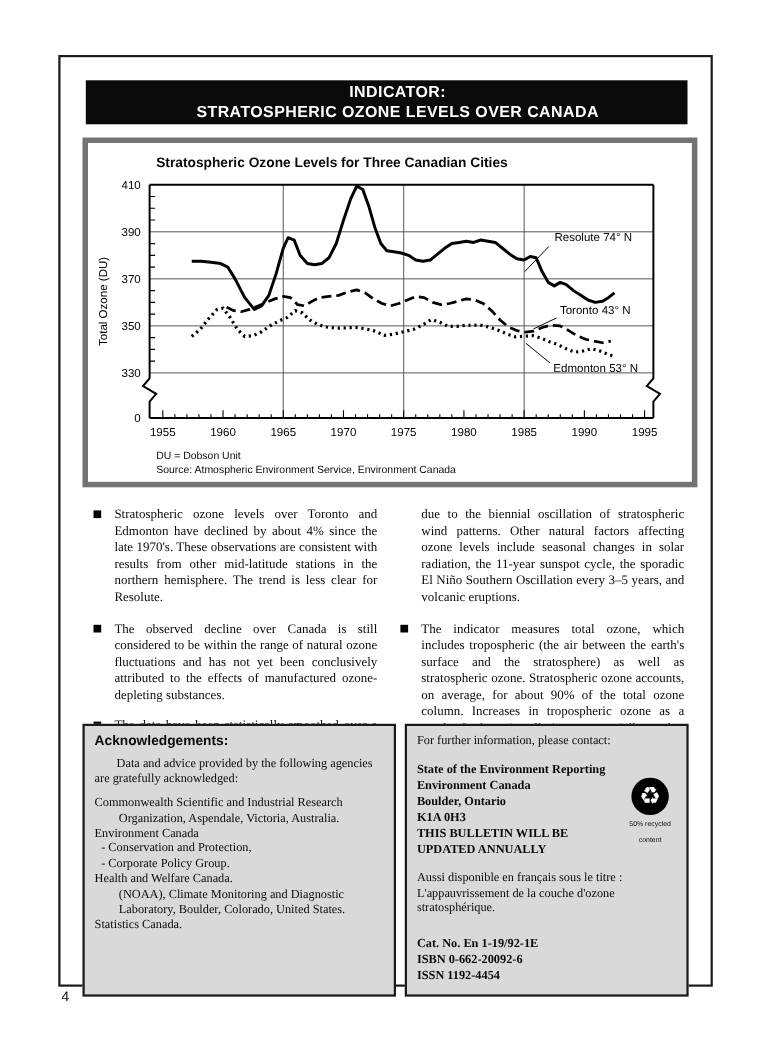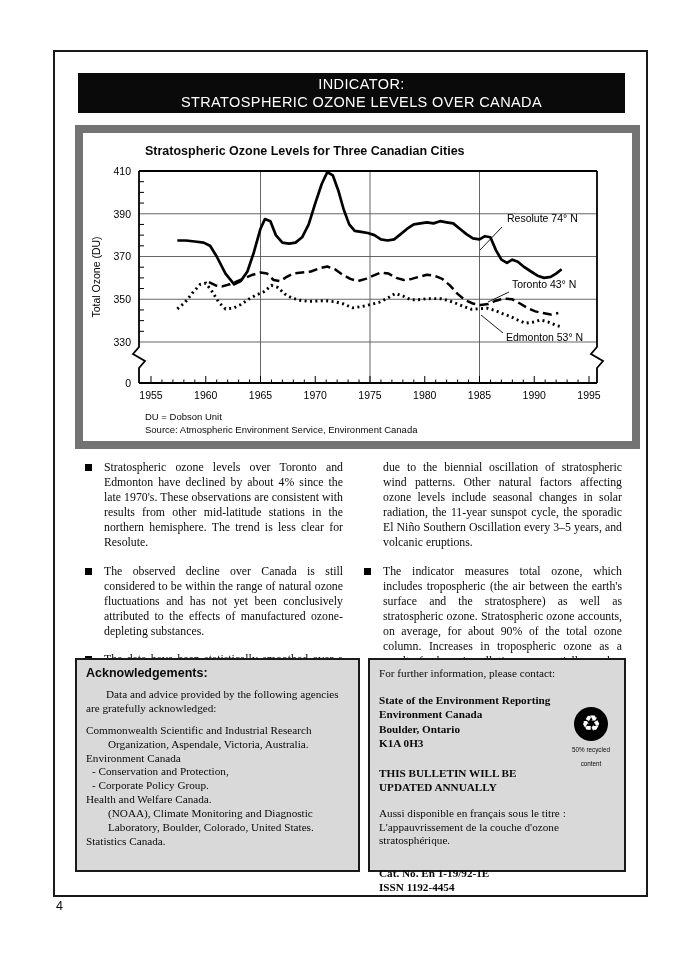--- a/index.html
+++ b/index.html
@@ -2,52 +2,52 @@
 <html><head>
 <meta charset="utf-8">
 <style>
   html,body{margin:0;padding:0;background:#ffffff;}
   .page{position:relative;width:700px;height:960px;background:#ffffff;overflow:hidden;
         font-family:"Liberation Serif",serif;color:#0a0a0a;}
   .page-border{position:absolute;left:53px;top:50px;width:591px;height:843px;border:2px solid #1a1a1a;}
   
   .banner{position:absolute;left:78px;top:73px;width:547px;height:40px;background:#0a0a0a;
           display:flex;flex-direction:column;justify-content:center;align-items:center;}
-  .banner div{color:#ffffff;font-family:"Liberation Sans",sans-serif;font-weight:normal;
+  .banner div{color:#ffffff;font-family:"Liberation Sans",sans-serif;font-weight:bold;
               font-size:14.5px;line-height:18.5px;letter-spacing:.4px;margin-left:20px;}
   
-  .chart-box{position:absolute;left:75px;top:125px;width:549px;height:308px;border:8px solid #737373;background:#fff;}
+  .chart-box{position:absolute;left:75px;top:125px;width:549px;height:308px;border:5px solid #737373;background:#fff;}
   .chart-title{margin:11px 0 3px 62px;font-family:"Liberation Sans",sans-serif;font-weight:bold;font-size:12.5px;}
   .chart-notes{margin:1px 14px 0 62px;font-family:"Liberation Sans",sans-serif;font-size:9.5px;line-height:13px;}
   svg text.ax{font-family:"Liberation Sans",sans-serif;font-size:10.5px;fill:#000;}
   .grid{stroke:#555;stroke-width:0.9;}
   .frame{stroke:#000;stroke-width:1.8;fill:none;}
   .tick{stroke:#000;stroke-width:1;}
   .leader{stroke:#000;stroke-width:0.9;}
   .s-solid{stroke:#000;stroke-width:2.7;fill:none;stroke-linejoin:round;}
   .s-dashed{stroke:#000;stroke-width:2.5;fill:none;stroke-dasharray:9 4.5;stroke-linejoin:round;}
   .s-dotted{stroke:#000;stroke-width:2.9;fill:none;stroke-dasharray:2 3.4;stroke-linecap:butt;}
   
   .cols{position:absolute;left:85px;top:460px;width:537px;display:flex;gap:21px;}
   .col{flex:1;}
   .bitem{position:relative;padding-left:19px;font-size:11.8px;line-height:15.1px;text-align:justify;margin-bottom:13px;}
   .bitem .sq{position:absolute;left:0;top:4px;width:7px;height:7px;background:#000;display:block;}
   
-  .gbox{position:absolute;top:658px;height:214px;border:2px solid #1a1a1a;background:#d9d9d9;
+  .gbox{position:absolute;top:658px;height:248px;border:2px solid #1a1a1a;background:#d9d9d9;
         box-sizing:border-box;padding:7px 9px;font-size:11.2px;line-height:13.9px;}
   .ack-box{left:75px;width:285px;}
   .ack-title{font-family:"Liberation Sans",sans-serif;font-weight:bold;font-size:12.5px;margin-bottom:7px;}
   .ack-intro{text-indent:20px;margin-bottom:8px;}
   .aline{white-space:nowrap;overflow:hidden;}
   .aline.ind{padding-left:22px;}
   .aline.dash{padding-left:6px;}
   .contact-box{left:368px;width:258px;}
   .contact-header{margin-bottom:12px;}
   .addr-line{font-weight:bold;line-height:14.4px;}
-  .bulletin{margin-top:15px;}
+  .bulletin{}
   .bulletin div{font-weight:bold;line-height:14.6px;}
   .french{margin-top:12px;line-height:13.8px;}
   .pubid{font-weight:bold;line-height:14.2px;}
   .pubid-block{margin-top:18px;}
   .recycle{position:absolute;right:10px;top:47px;width:46px;text-align:center;}
   .recycle .circ{width:34px;height:34px;border-radius:50%;background:#000;color:#fff;margin:0 auto;
                  display:flex;align-items:center;justify-content:center;font-size:22px;line-height:1;}
   .recycle .cap{font-family:"Liberation Sans",sans-serif;font-size:6.3px;margin-top:2px;}
   .page-num{position:absolute;left:56px;top:899px;font-family:"Liberation Sans",sans-serif;font-size:12.5px;}
 </style>
@@ -211,18 +211,19 @@
       <div class="circ">♻</div>
       <div class="cap">50% recycled content</div>
     </div>
     <div class="bulletin">
       <div>THIS BULLETIN WILL BE</div>
         <div>UPDATED ANNUALLY</div>
     </div>
     <div class="french">Aussi disponible en français sous le titre : L'appauvrissement de la couche d'ozone stratosphérique.</div>
     <div class="pubid-block">
       <div class="pubid">Cat. No. En 1-19/92-1E</div>
+      <div class="pubid">ISBN 0-662-20092-6</div>
       <div class="pubid">ISSN 1192-4454</div>
     </div>
   </div>
 
   <div class="page-num">4</div>
 </div>
 
 </body></html>

